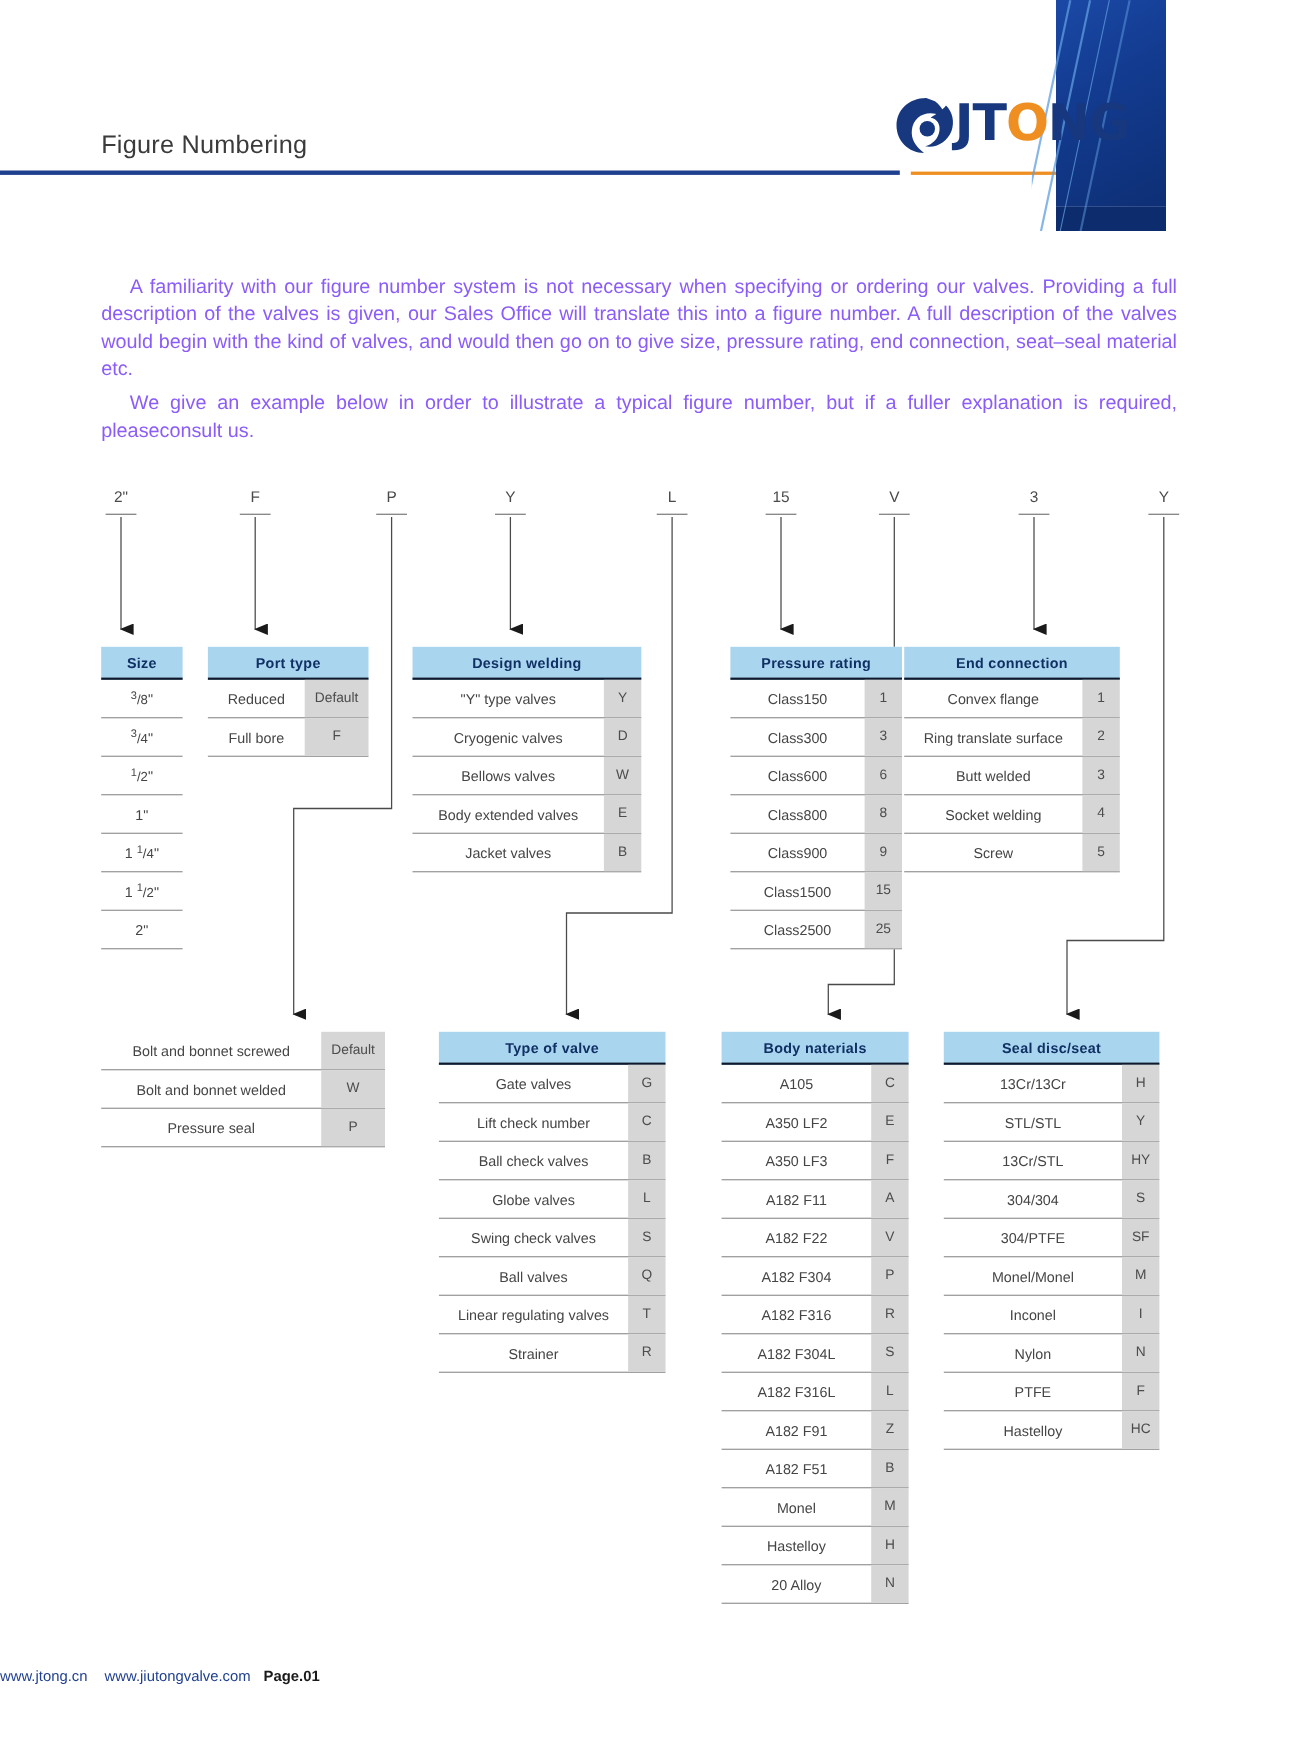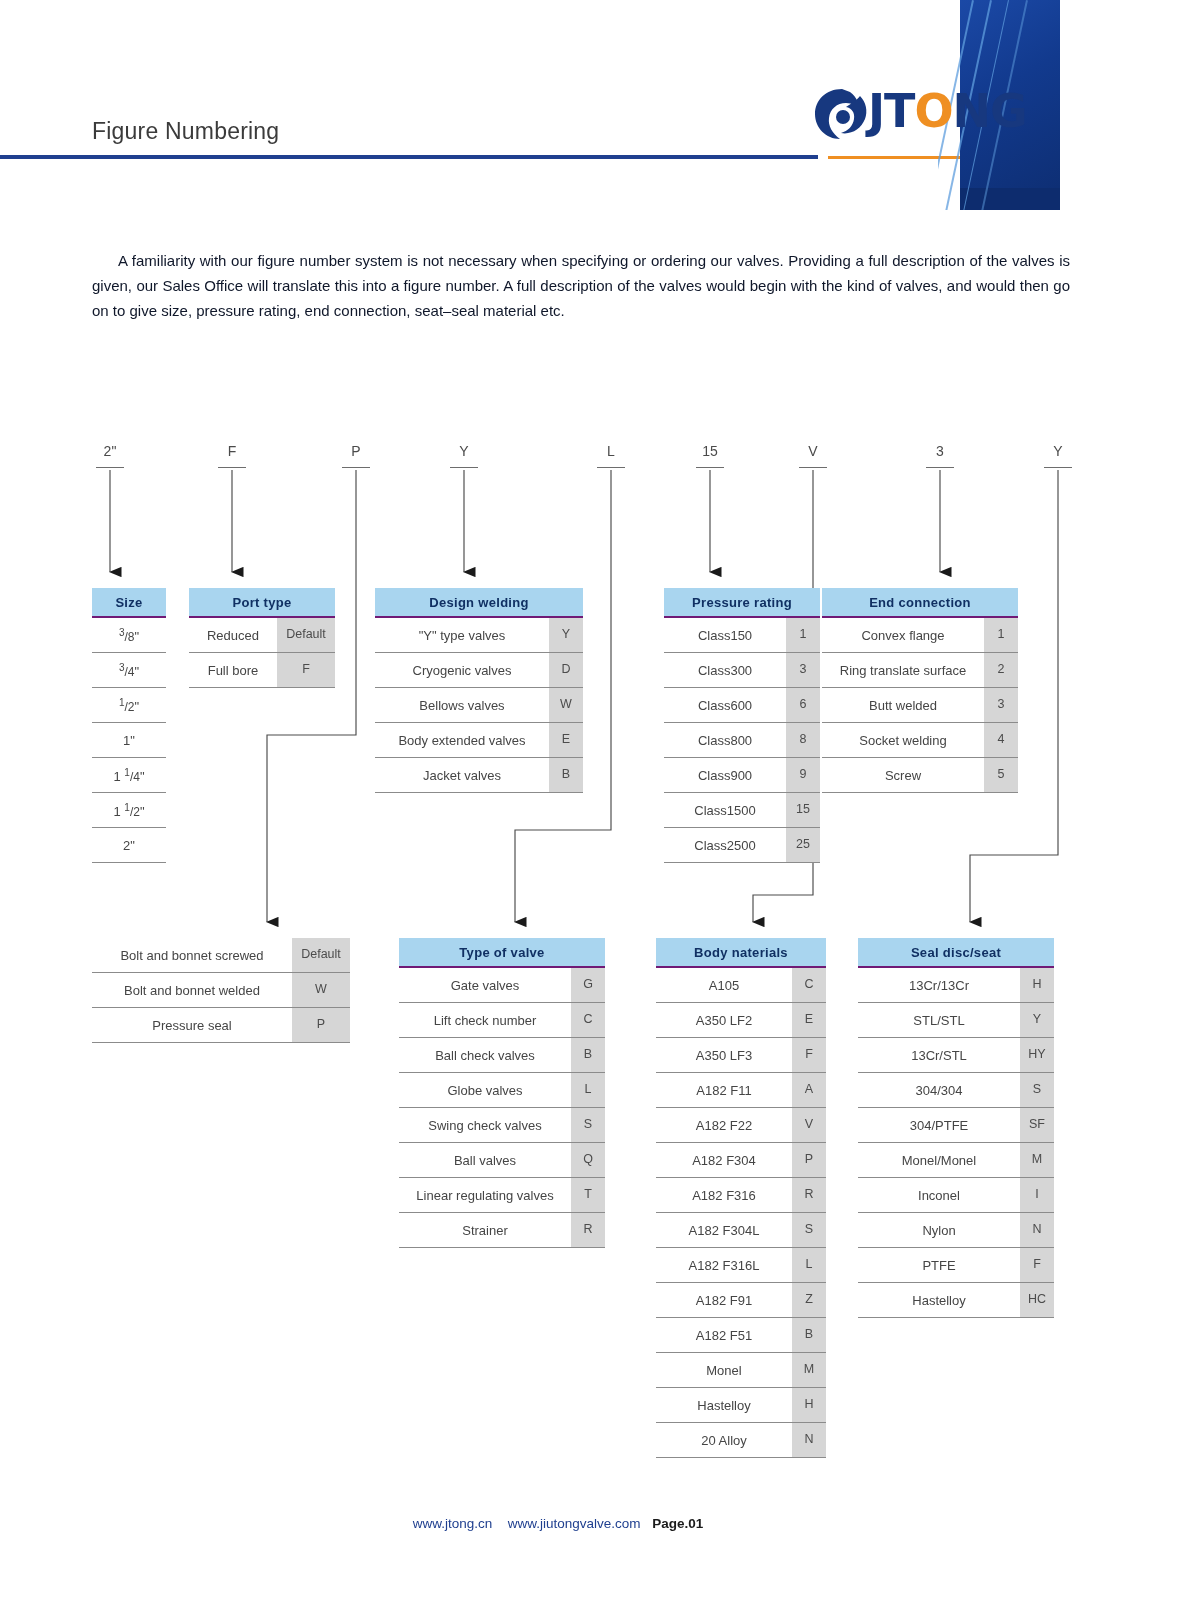--- a/index.html
+++ b/index.html
@@ -52,21 +52,21 @@
     position:absolute; left:56px; top:0px;
     font-size:46px; font-weight:bold; letter-spacing:-1px;
     color:#17387f; font-family:"DejaVu Sans", sans-serif;
   }
   #logo-word .o-accent { color:#ef8f22; }
 
   
   #intro { position:absolute; left:92px; top:248px; width:978px; }
   #intro p {
     margin:0 0 6px 0;
-    font-size:15px; line-height:25px; color:#0f172a;
+    font-size:18px; line-height:25px; color:#8b5cf6;
     text-indent:26px; text-align:justify;
   }
 
   
   #diagram { position:absolute; left:0; top:0; width:1180px; height:1600px; }
   #wires { position:absolute; left:0; top:0; width:1180px; height:1600px; }
 
   .code-label {
     position:absolute; text-align:center; font-size:14px; color:#4a4a4a;
     width:40px;
@@ -75,21 +75,21 @@
     position:absolute; width:28px; height:1px; background:#6d6d6d;
   }
 
   
   .tbl { position:absolute; background:#fff; }
   .tbl .thead {
     background:#a9d5ef;
     font-weight:bold; font-size:13px; color:#103063;
     text-align:center; line-height:30px; height:30px;
     letter-spacing:.3px;
-    border-bottom:2px solid #701a75;
+    border-bottom:2px solid #0f172a;
   }
   .tbl .row {
     display:flex; height:35px; align-items:center;
     border-bottom:1.5px solid #8b8b8b;
   }
   .tbl .row:last-child { border-bottom:1.5px solid #8b8b8b; }
   .tbl .name {
     flex:1; text-align:center; font-size:13px; color:#454545;
     padding:0 4px; white-space:nowrap; overflow:hidden;
   }
@@ -100,21 +100,21 @@
   .tbl.wide-code .code { width:58px; font-size:12.5px; }
   .tbl.nocode .row { justify-content:center; }
   .tbl.nocode .name { text-align:center; }
 
   
   #tbl-size .row { height:35px; }
 
   
   #footer {
     position:absolute; left:0; top:1516px; width:1180px;
-    text-align:center; padding-right:64px;
+    text-align:left; padding-right:64px;
     font-size:13.5px; color:#1f3f8f;
   }
   #footer .page { color:#1a1a1a; font-weight:bold; margin-left:8px; }
   .frac { display:inline-block; font-size:12px; }
   .frac sup { font-size:10px; }
 </style>
 </head>
 <body>
 
 <div id="header">
@@ -140,20 +140,21 @@
       <circle cx="31" cy="31" r="7" fill="#17387f"></circle>
     </svg>
     <div id="logo-word">
       <span>JT</span><span class="o-accent">O</span><span>NG</span>
     </div>
   </div>
 </div>
 
 <div id="intro">
   <p>A familiarity with our figure number system is not necessary when specifying or ordering our valves. Providing a full description of the valves is given, our Sales Office will translate this into a figure number. A full description of the valves would begin with the kind of valves, and would then go on to give size, pressure rating, end connection, seat–seal material etc.</p>
+  <p>We give an example below in order to illustrate a typical figure number, but if a fuller explanation is required, pleaseconsult us.</p>
 </div>
 
 <div id="diagram">
 
   <svg id="wires" viewBox="0 0 1180 1600">
     <defs>
       <marker id="ah" markerWidth="9" markerHeight="11" refX="4.5" refY="10" orient="auto">
         <path d="M0,0 L9,0 L4.5,11 Z" fill="#1a1a1a"></path>
       </marker>
     </defs>

